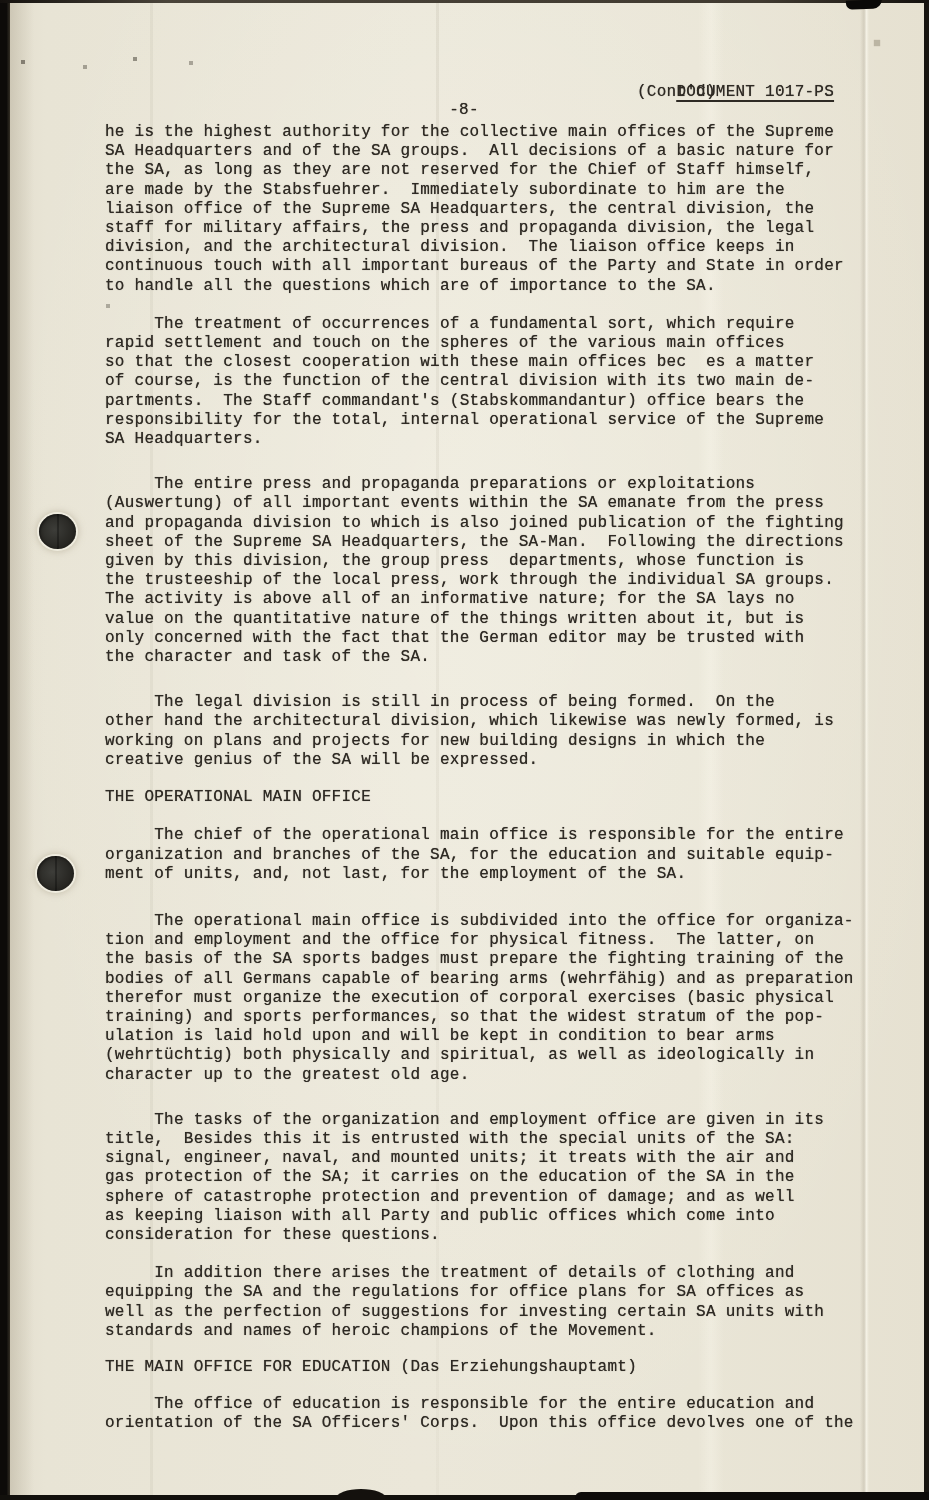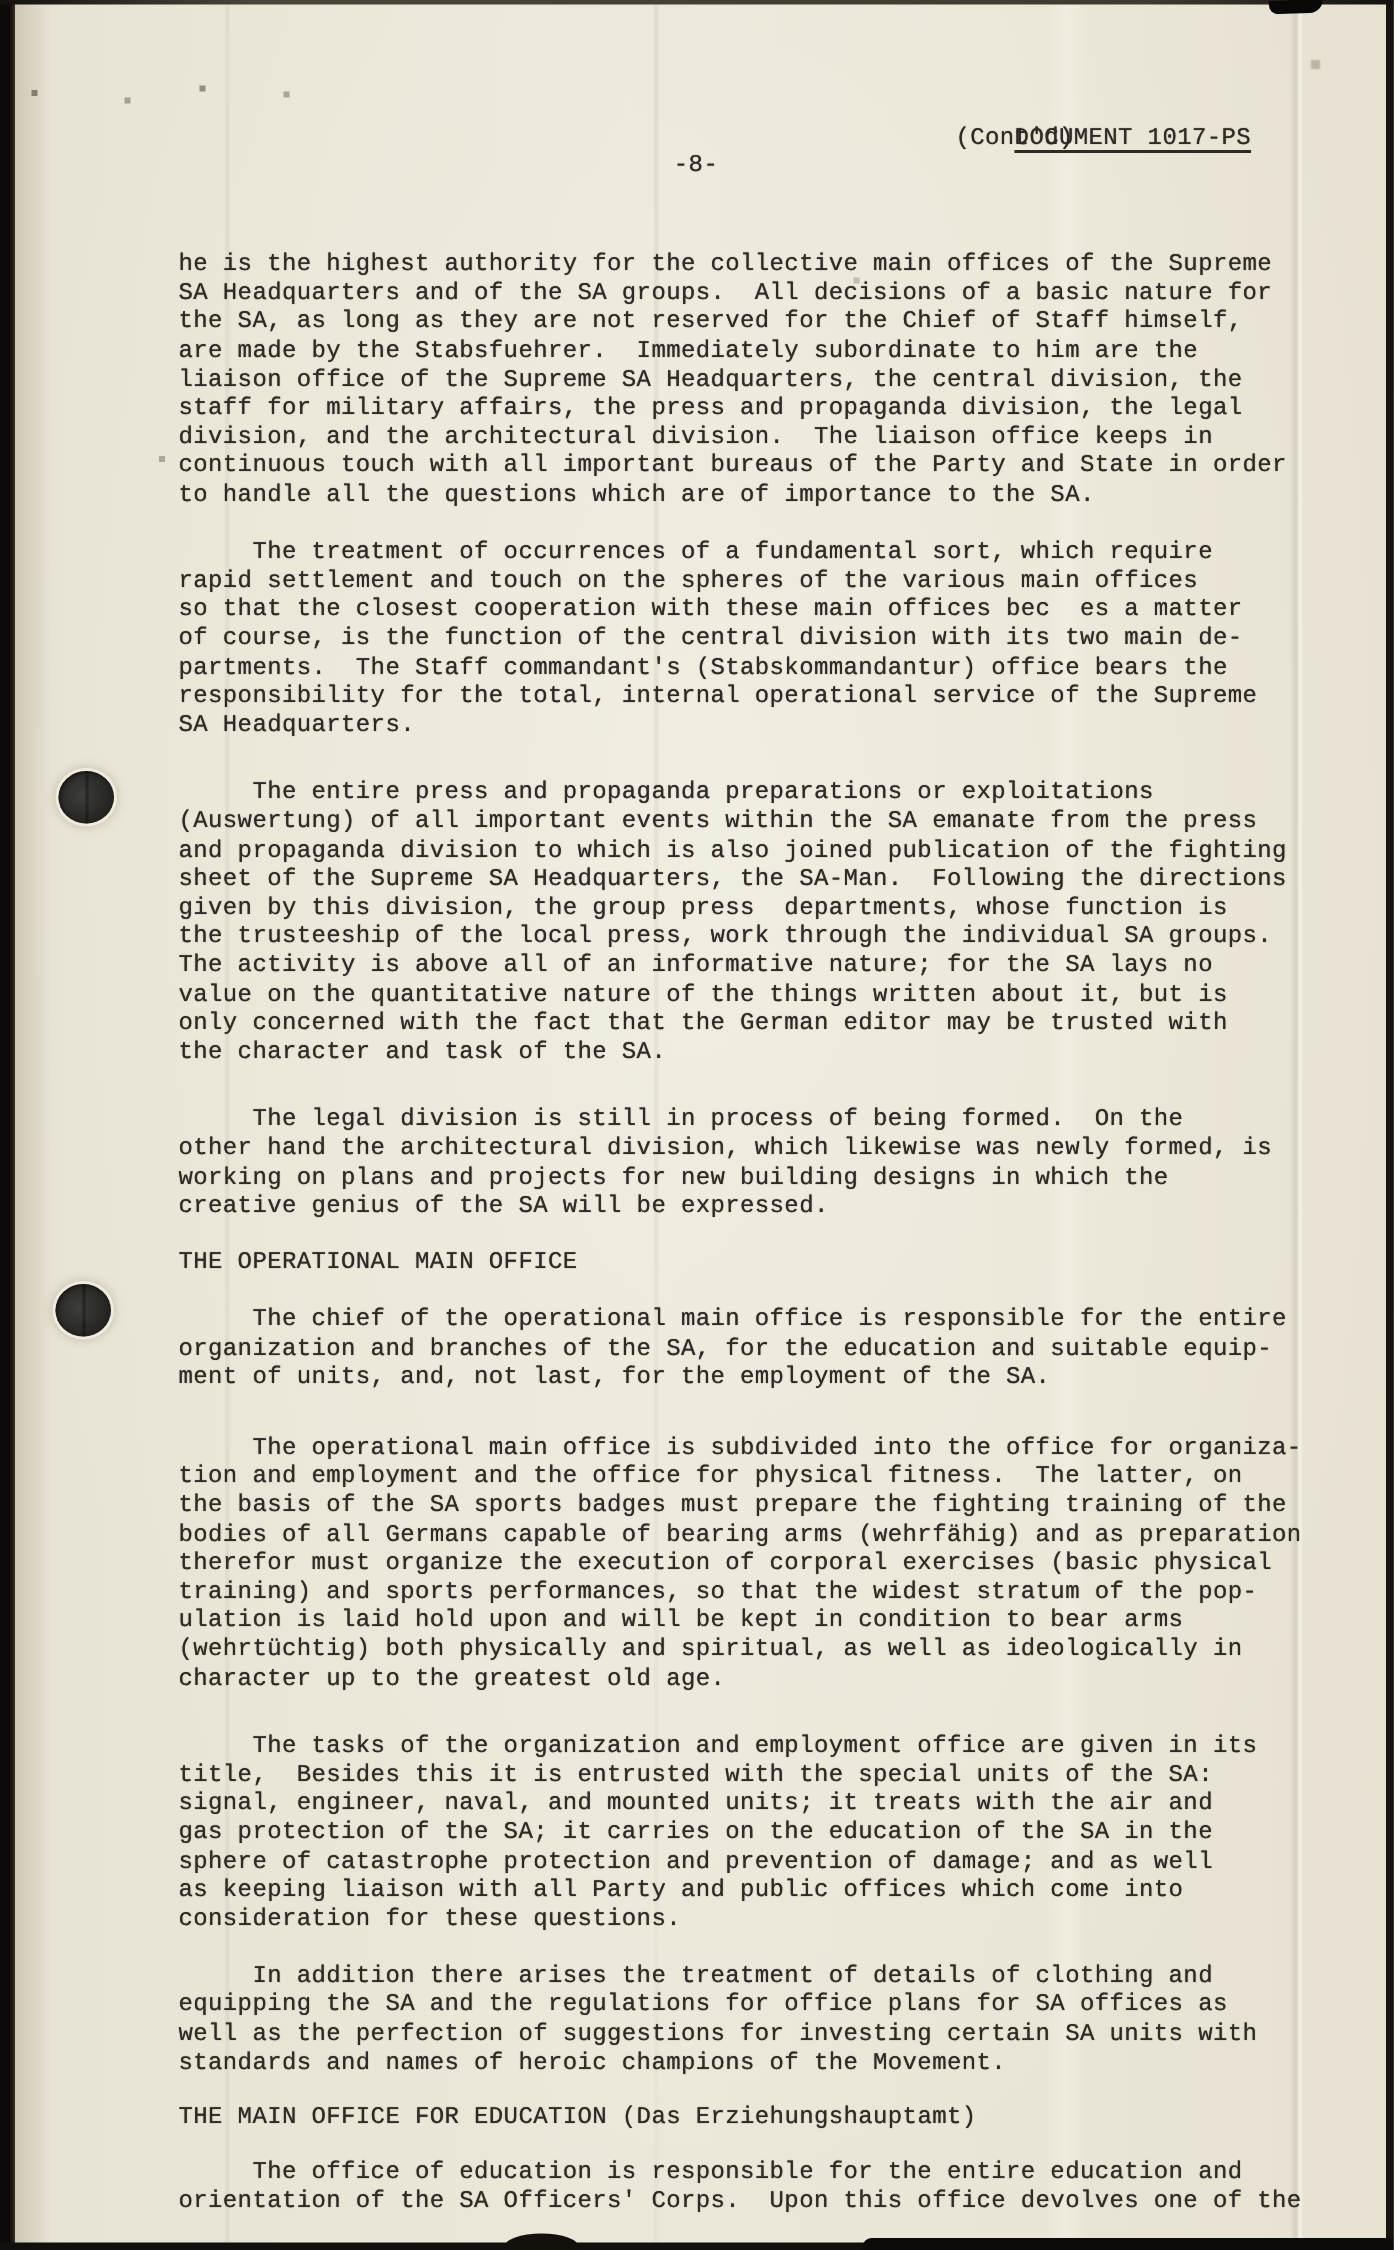--- a/index.html
+++ b/index.html
@@ -46,21 +46,21 @@
   .hole::before{content:"";position:absolute;left:48%;top:0;width:2px;height:100%;background:rgba(0,0,0,.30);}
   .hole-1{left:39px;top:514px;}
   .hole-2{left:37px;top:856px;}
   
   .tw{font-size:16px;line-height:19.2px;letter-spacing:.25px;white-space:pre;
       text-shadow:0 0 .7px rgba(44,38,30,.8);}
   .hdr-ref{position:absolute;left:637px;top:64px;}
   .hdr-ref .u{text-decoration:underline;text-decoration-thickness:1.5px;text-underline-offset:4px;}
   .hdr-contd{position:absolute;left:637px;top:83px;width:156px;text-align:left;}
   .page-num{position:absolute;left:433px;top:101px;width:62px;text-align:center;}
-  .doc-body{position:absolute;left:119px;top:123px;width:790px;margin-top:44px;}
+  .doc-body{position:absolute;left:105px;top:123px;width:790px;}
   .para .line{white-space:pre;}
   .heading span.u{text-decoration-thickness:1.8px;text-underline-offset:4px;}
 </style>
 </head>
 <body>
 
 <div class="page">
 
   <div class="crease crease-c"></div>
   <div class="crease crease-a"></div>

